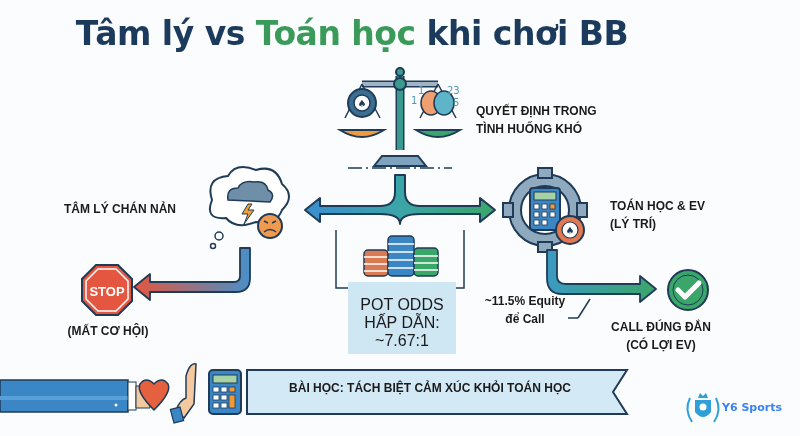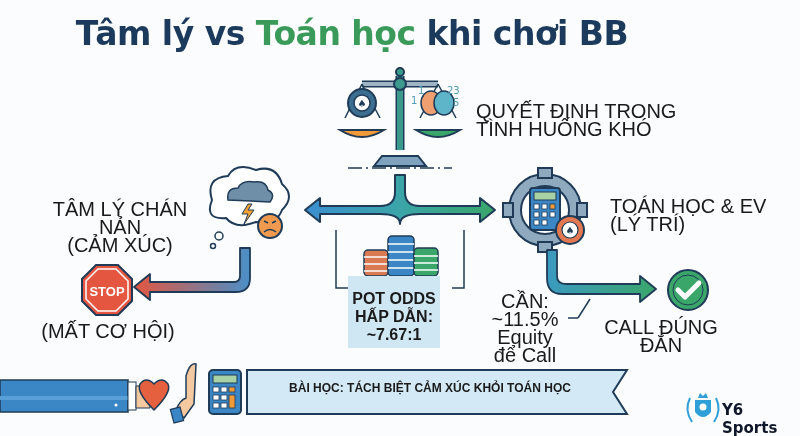--- a/index.html
+++ b/index.html
@@ -1,23 +1,23 @@
 <!DOCTYPE html>
 <html><head>
 <meta charset="utf-8">
 <style>
   html,body{margin:0;padding:0;}
   body{width:800px;height:436px;background:#fbfcfd;position:relative;overflow:hidden;font-family:"Liberation Sans",sans-serif;}
   .abs{position:absolute;}
   .title{left:0;top:14px;width:704px;text-align:center;font-family:"DejaVu Sans",sans-serif;font-weight:bold;font-size:33px;color:#1b3a5c;letter-spacing:-0.5px;}
   .title .accent{color:#3a9a5a;}
-  .lbl{font-weight:normal;color:#1a1a1a;font-size:20px;line-height:18px;}
-  .pot-box{left:348px;top:276px;width:92px;height:72px;background:#cfe6f3;text-align:center;font-weight:bold;font-size:16px;line-height:18px;color:#1a1a1a;padding-top:14px;box-sizing:border-box;}
+  .lbl{font-weight:bold;color:#1a1a1a;font-size:12px;line-height:18px;}
+  .pot-box{left:348px;top:282px;width:108px;height:72px;background:#cfe6f3;text-align:center;font-weight:normal;font-size:16px;line-height:18px;color:#1a1a1a;padding-top:14px;box-sizing:border-box;}
   .banner-text{left:250px;top:381px;width:360px;text-align:center;font-weight:bold;font-size:12px;color:#1a1a1a;}
-  .logo-text{left:722px;top:401px;font-family:"DejaVu Sans",sans-serif;font-weight:bold;font-size:15px;color:#0f172a;}
+  .logo-text{left:722px;top:401px;font-family:"DejaVu Sans",sans-serif;font-weight:bold;font-size:11px;color:#3b82f6;text-align:right;}
 </style>
 </head>
 <body>
 
 <div class="abs title"><span>Tâm lý vs </span><span class="accent">Toán học</span><span> khi chơi BB</span></div>
 
 <svg class="abs" style="left:0;top:0" width="800" height="436">
   <defs>
     <linearGradient id="branch" x1="0" x2="1" y1="0" y2="0">
       <stop offset="0" stop-color="#3b8fd0"></stop>
@@ -190,43 +190,42 @@
   </g>
 </svg>
 
 <div class="abs lbl" style="left:476px;top:102px;">
   <div>QUYẾT ĐỊNH TRONG</div>
   <div>TÌNH HUỐNG KHÓ</div>
 </div>
 
 <div class="abs lbl" style="left:40px;top:200px;width:160px;text-align:center;">
   <div>TÂM LÝ CHÁN NẢN</div>
-  <div>(CẢM XÚC)</div>
 </div>
 
 <div class="abs lbl" style="left:610px;top:197px;">
   <div>TOÁN HỌC &amp; EV</div>
   <div>(LÝ TRÍ)</div>
 </div>
 
 <div class="abs pot-box">
   <div>POT ODDS</div>
   <div>HẤP DẪN:</div>
   <div>~7.67:1</div>
 </div>
 
 <div class="abs lbl" style="left:38px;top:322px;width:140px;text-align:center;">
   <div>(MẤT CƠ HỘI)</div>
 </div>
 
 <div class="abs lbl" style="left:480px;top:292px;width:90px;text-align:center;">
-  <div>CẦN:</div>
   <div>~11.5% Equity</div>
   <div>để Call</div>
 </div>
 
 <div class="abs lbl" style="left:591px;top:318px;width:140px;text-align:center;">
   <div>CALL ĐÚNG ĐẮN</div>
+  <div>(CÓ LỢI EV)</div>
 </div>
 
 <div class="abs banner-text">BÀI HỌC: TÁCH BIỆT CẢM XÚC KHỎI TOÁN HỌC</div>
 
 <div class="abs logo-text">Y6 Sports</div>
 
 </body></html>

